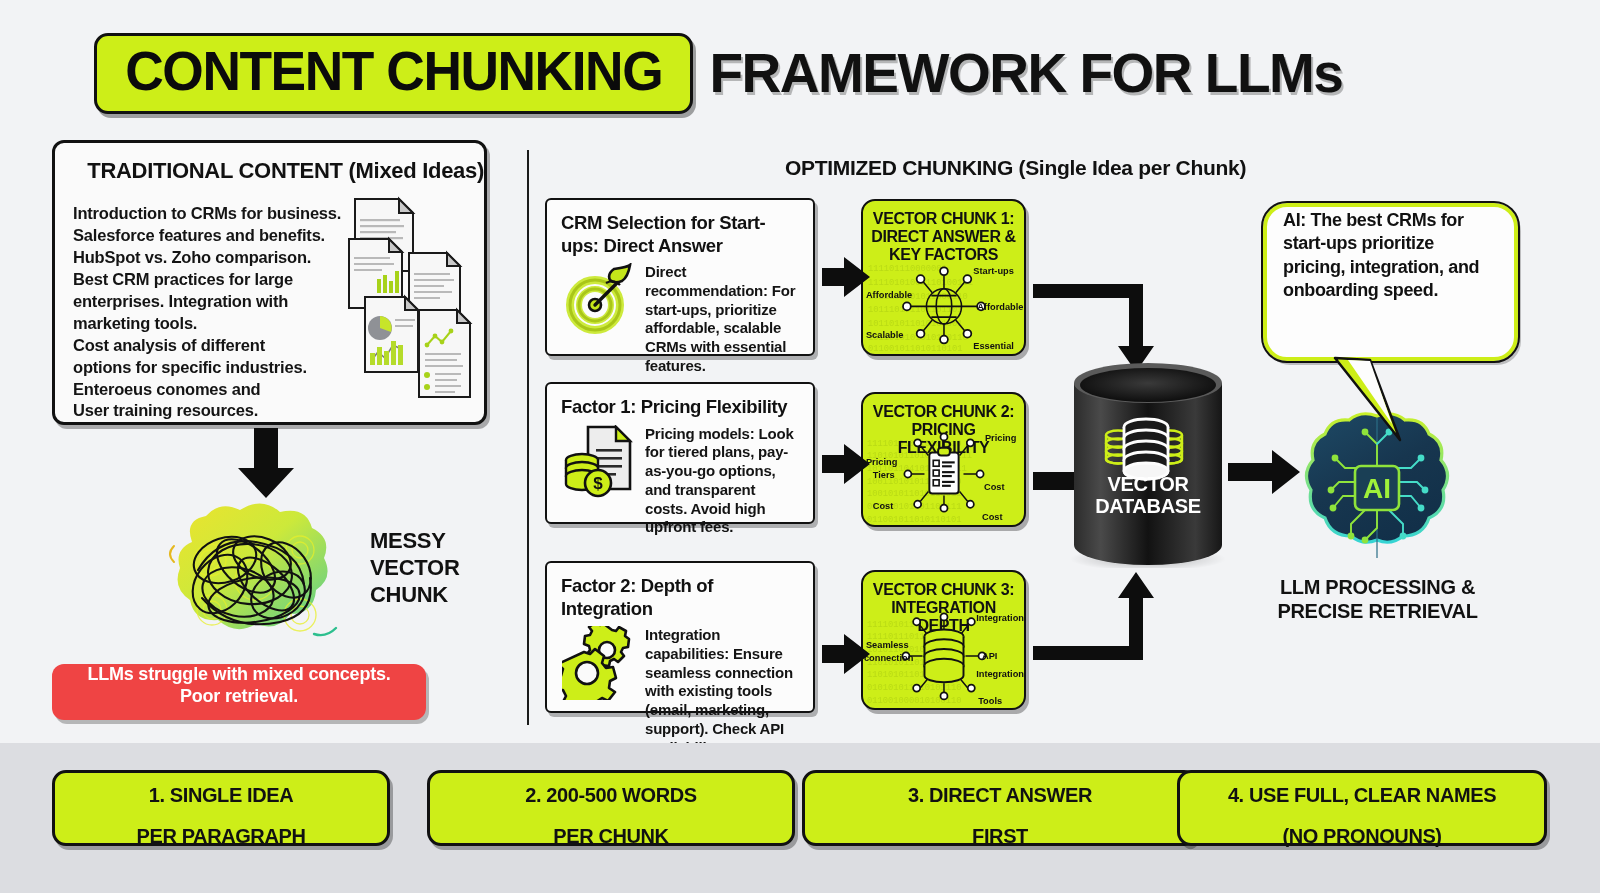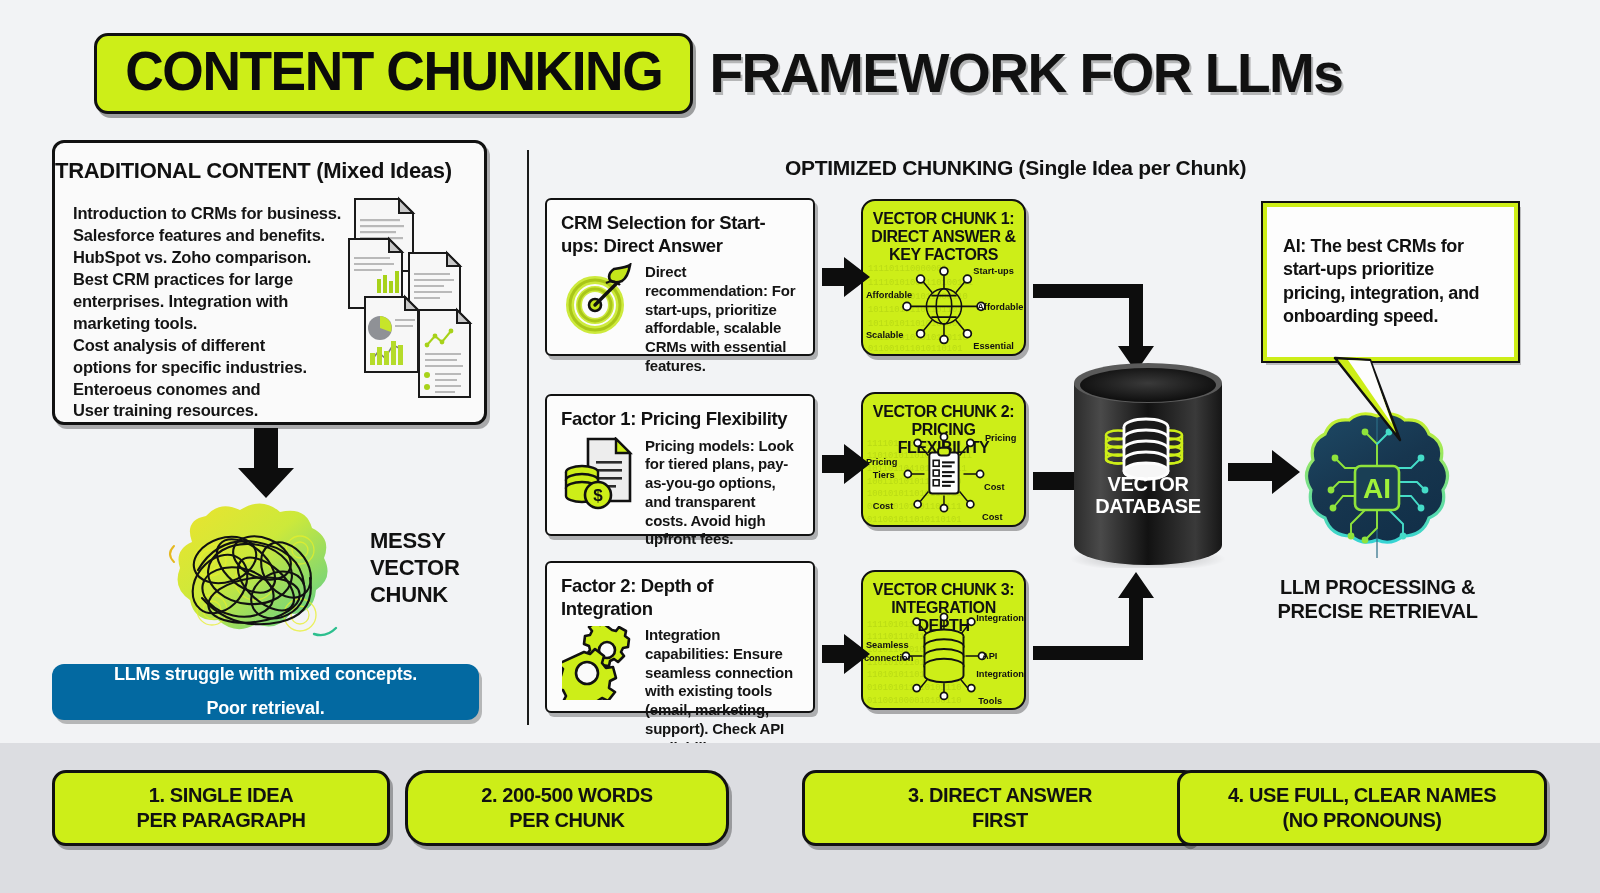--- a/index.html
+++ b/index.html
@@ -41,21 +41,21 @@
     position: absolute; left: 52px; top: 140px;
     width: 435px; height: 285px;
     background: #fafafa;
     border: 3px solid #111;
     border-radius: 12px;
     box-shadow: 3px 4px 0 rgba(0,0,0,.3);
     overflow: hidden;
   }
   .left-panel h2 {
     font-size: 22px; font-weight: 800; color: #111;
-    text-align: left; margin-top: 15px; letter-spacing: -.3px;
+    text-align: right; margin-top: 15px; letter-spacing: -.3px;
   }
   .left-body {
     position: absolute; left: 18px; top: 60px; width: 290px;
     font-size: 16.5px; font-weight: 700; color: #141414;
     line-height: 1.33; letter-spacing: -.2px;
   }
   .docs-stack { position: absolute; right: 2px; top: 52px; width: 135px; height: 215px; }
 
   .divider {
     position: absolute; left: 527px; top: 150px;
@@ -72,23 +72,23 @@
 
   
   .blob-wrap { position: absolute; left: 150px; top: 500px; width: 215px; height: 160px; }
   .messy-label {
     position: absolute; left: 370px; top: 528px;
     font-size: 22px; font-weight: 800; color: #111;
     line-height: 1.22; letter-spacing: -.3px;
   }
   .black-banner {
     position: absolute; left: 52px; top: 664px;
-    width: 427px; height: 56px;
-    background: #0369a1; border-radius: 12px;
-    display: flex; flex-direction: column; align-items: center; justify-content: space-between;
+    width: 374px; height: 56px;
+    background: #ef4444; border-radius: 12px;
+    display: flex; flex-direction: column; align-items: center; justify-content: flex-start;
     box-shadow: 3px 4px 0 rgba(0,0,0,.25);
   }
   .black-banner div {
     color: #fff; font-size: 18px; font-weight: 800; letter-spacing: -.2px; line-height: 1.22;
   }
 
   
   .wcard {
     position: absolute;
     background: #fcfcfc;
@@ -134,22 +134,22 @@
     color: #fff; font-size: 20px; font-weight: 800; line-height: 1.12; letter-spacing: -.3px;
     z-index: 5;
   }
 
   
   .bubble {
     position: absolute; left: 1263px; top: 203px; width: 255px; height: 158px;
     background: #fdfdfd;
     border: 4px solid #cdee18;
     outline: 2.5px solid #111; outline-offset: 0px;
-    border-radius: 0;
-    padding: 28px 16px;
+    border-radius: 24px;
+    padding: 2px 16px;
     box-shadow: 3px 4px 0 rgba(0,0,0,.22);
   }
   .bubble p {
     font-size: 18px; font-weight: 800; color: #111; line-height: 1.3; letter-spacing: -.35px;
   }
   .brain { position: absolute; left: 1297px; top: 408px; width: 160px; height: 160px; text-align: center; }
   .brain-label {
     position: absolute; left: 1250px; top: 575px; width: 255px; text-align: center;
     font-size: 20px; font-weight: 800; color: #111; line-height: 1.2; letter-spacing: -.3px;
   }
@@ -159,21 +159,21 @@
     position: absolute; left: 0; top: 743px; width: 1600px; height: 150px;
     background: #dcdde1;
   }
   .pill {
     position: absolute; top: 770px; height: 76px;
     background: #cdee18; border: 3px solid #111; border-radius: 14px;
     display: flex; flex-direction: column; align-items: center; justify-content: center;
     box-shadow: 3px 4px 0 rgba(0,0,0,.3);
   }
   .pill div {
-    font-size: 20px; font-weight: 800; color: #111; letter-spacing: -.4px; line-height: 1.25;
+    font-size: 20px; font-weight: 800; color: #111; letter-spacing: -.4px; line-height: 1.25; margin-top: 16px;
   }
 </style>
 </head>
 <body>
 
 <div id="stage">
 
   <div class="title-row">
     <div class="title-pill">
       <span>CONTENT CHUNKING</span>
@@ -366,21 +366,21 @@
           <circle cx="33" cy="42" r="6" fill="#c4e61a" stroke="#111" stroke-width="2.6"></circle>
           <path d="M33 42 L62 13" stroke="#111" stroke-width="3.4" stroke-linecap="round"></path>
           <path d="M52 6 q14 -2 16 -4 q-2 12 -8 16 q-8 3 -12 -1 q-3 -6 4 -11 z" fill="#c4e61a" stroke="#111" stroke-width="2.6"></path>
           <path d="M44 20 q8 -4 14 2" stroke="#111" stroke-width="2.4" fill="none"></path>
         </svg>
       </div>
       <div class="cb">Direct recommendation: For start-ups, prioritize affordable, scalable CRMs with essential features.</div>
     </div>
   </div>
 
-  <div class="wcard" style="left:545px; top:394px; width:270px; height:142px;">
+  <div class="wcard" style="left:545px; top:382px; width:270px; height:142px;">
     <div class="ct">Factor 1: Pricing Flexibility</div>
     <div class="wcard-row">
       <div class="card-icon">
         <svg width="74" height="74" viewBox="0 0 74 74">
           <path d="M26 2 h28 l14 14 v48 h-42 z" fill="#ededed" stroke="#111" stroke-width="2.6"></path>
           <path d="M54 2 l14 14 h-14 z" fill="#cdee18" stroke="#111" stroke-width="2.4"></path>
           <g fill="#2b2b2b">
               <rect x="34" y="24" width="26" height="2.6"></rect>
               <rect x="34" y="32" width="26" height="2.6"></rect>
               <rect x="34" y="40" width="26" height="2.6"></rect>
@@ -713,21 +713,21 @@
     <div>LLM PROCESSING &amp;</div>
     <div>PRECISE RETRIEVAL</div>
   </div>
 
   <div class="footer-band"></div>
 
   <div class="pill" style="left:52px; width:338px;">
     <div>1. SINGLE IDEA</div>
     <div>PER PARAGRAPH</div>
   </div>
-  <div class="pill" style="left:405px; width:324px;border-radius:22px;">
+  <div class="pill" style="left:427px; width:368px;">
     <div>2. 200-500 WORDS</div>
     <div>PER CHUNK</div>
   </div>
   <div class="pill" style="left:802px; width:396px;">
     <div>3. DIRECT ANSWER</div>
     <div>FIRST</div>
   </div>
   <div class="pill" style="left:1177px; width:370px;">
     <div>4. USE FULL, CLEAR NAMES</div>
     <div>(NO PRONOUNS)</div>

